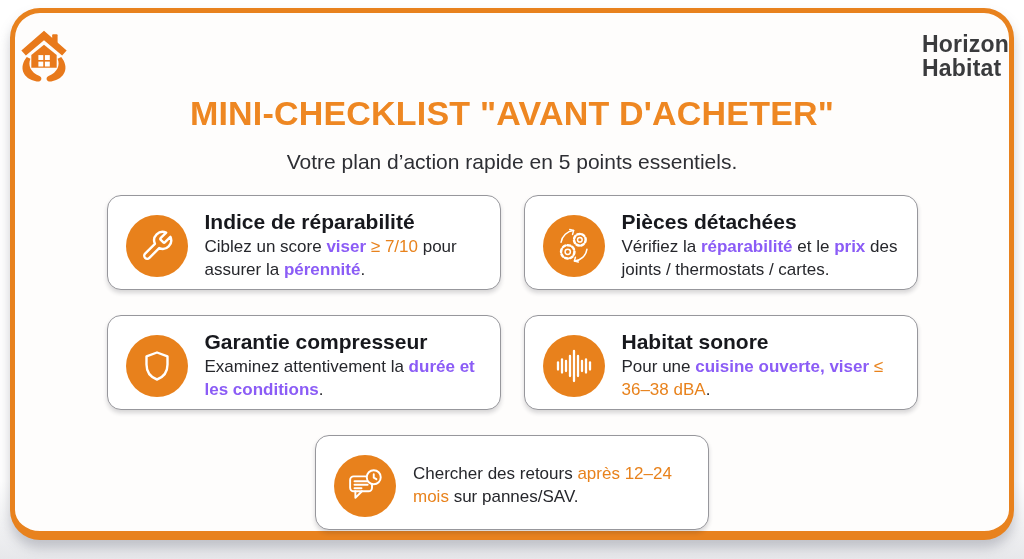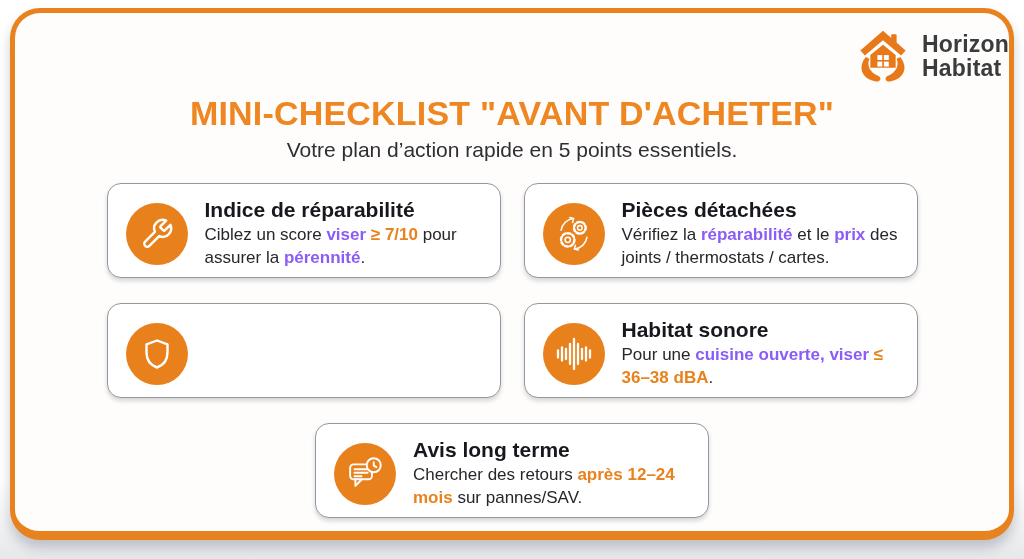--- a/index.html
+++ b/index.html
@@ -15,35 +15,35 @@
     width: 1004px; height: 532px;
     box-sizing: border-box;
     background: #fefdfc;
     border: 5px solid #e8821e;
     border-bottom-width: 9px;
     border-radius: 30px;
     box-shadow: 0 8px 12px rgba(110,112,125,.35);
   }
   
   .logo-row {
-    display: flex; justify-content: flex-end; align-items: center;
+    display: flex; justify-content: space-between; align-items: center;
     gap: 10px; margin-top: 14px;
   }
   .brand {
     font-weight: bold; font-size: 23px; line-height: 1.06;
     color: #3a3b3d; letter-spacing: .2px;
   }
   
   .title {
     text-align: center; margin-top: 9px;
     color: #ee8722; font-weight: bold; font-size: 34px;
     letter-spacing: .2px;
   }
   .subtitle {
-    text-align: center; margin-top: 5px;
+    text-align: center; margin-top: 17px;
     color: #2e2f34; font-size: 21px;
   }
   
   .grid {
     display: flex; flex-wrap: wrap; justify-content: center;
     gap: 25px 23px;
     width: 815px; margin: 21px auto 0;
   }
   .card {
     box-sizing: border-box;
@@ -64,21 +64,21 @@
   }
   .card-title {
     font-size: 21px; font-weight: bold; color: #17181d;
     margin: 0 0 3px 0; line-height: 1.1;
   }
   .card-desc {
     font-size: 17px; color: #26272c; line-height: 1.3;
   }
   .seg-n { }
   .seg-b { font-weight: bold; color: #8b5cf6; }
-  .seg-o { font-weight: bold; color: #e8821c; }
+  .seg-o { font-weight: normal; color: #e8821c; }
   svg { display: block; }
 </style>
 </head>
 <body>
 
 <div class="frame">
 
   <div class="logo-row">
     <span>
       <svg width="58" height="58" viewBox="0 0 64 64">
@@ -138,20 +138,24 @@
         <div class="card-desc"><span class="seg-n">Vérifiez la </span><span class="seg-b">réparabilité</span><span class="seg-n"> et le </span><span class="seg-b">prix</span><span class="seg-n"> des joints / thermostats / cartes.</span></div>
       </div>
     </div>
 
     <div class="card">
       <div class="icon-circle">
         <svg width="36" height="36" viewBox="0 0 24 24" fill="none" stroke="#ffffff" stroke-width="1.6" stroke-linecap="round" stroke-linejoin="round">
           <path d="M12 3 L19 5.6 V11 C19 15.9 16.1 19.5 12 21 C7.9 19.5 5 15.9 5 11 V5.6 Z"></path>
         </svg>
       </div>
+      <div>
+        <div class="card-title">Garantie compresseur</div>
+        <div class="card-desc"><span class="seg-n">Examinez attentivement la </span><span class="seg-b">durée et les conditions</span><span class="seg-n">.</span></div>
+      </div>
     </div>
 
     <div class="card">
       <div class="icon-circle">
         <svg width="40" height="40" viewBox="0 0 40 40" stroke="#ffffff" stroke-width="2.3" stroke-linecap="round">
           <line x1="4" y1="16.5" x2="4" y2="23.5"></line>
           <line x1="8" y1="13.5" x2="8" y2="26.5"></line>
           <line x1="12" y1="15" x2="12" y2="25"></line>
           <line x1="16" y1="10" x2="16" y2="30"></line>
           <line x1="20" y1="5" x2="20" y2="35"></line>
@@ -173,19 +177,18 @@
           <rect x="7" y="13" width="25" height="17" rx="4"></rect>
           <path d="M13 30 V37.5 L20.5 30"></path>
           <path d="M12 18.5 H27"></path>
           <path d="M12 22.5 H27"></path>
           <path d="M12 26.5 H20"></path>
           <circle cx="34" cy="14" r="8" fill="#e8811c"></circle>
           <path d="M34 10.5 V14.5 L37 16.2"></path>
         </svg>
       </div>
       <div>
-        <div class="card-title">Avis long terme</div>
         <div class="card-desc"><span class="seg-n">Chercher des retours </span><span class="seg-o">après 12–24 mois</span><span class="seg-n"> sur pannes/SAV.</span></div>
       </div>
     </div>
 
   </div>
 </div>
 
 </body></html>

